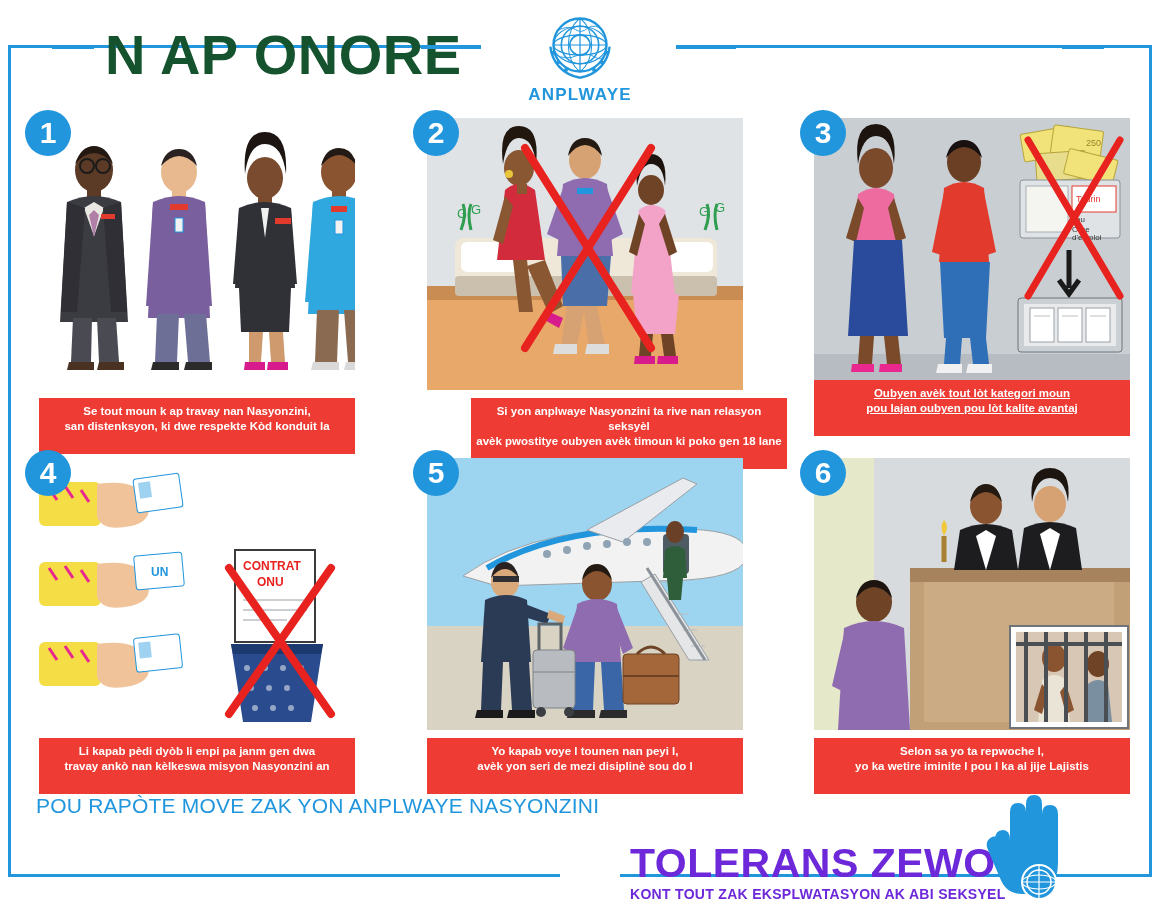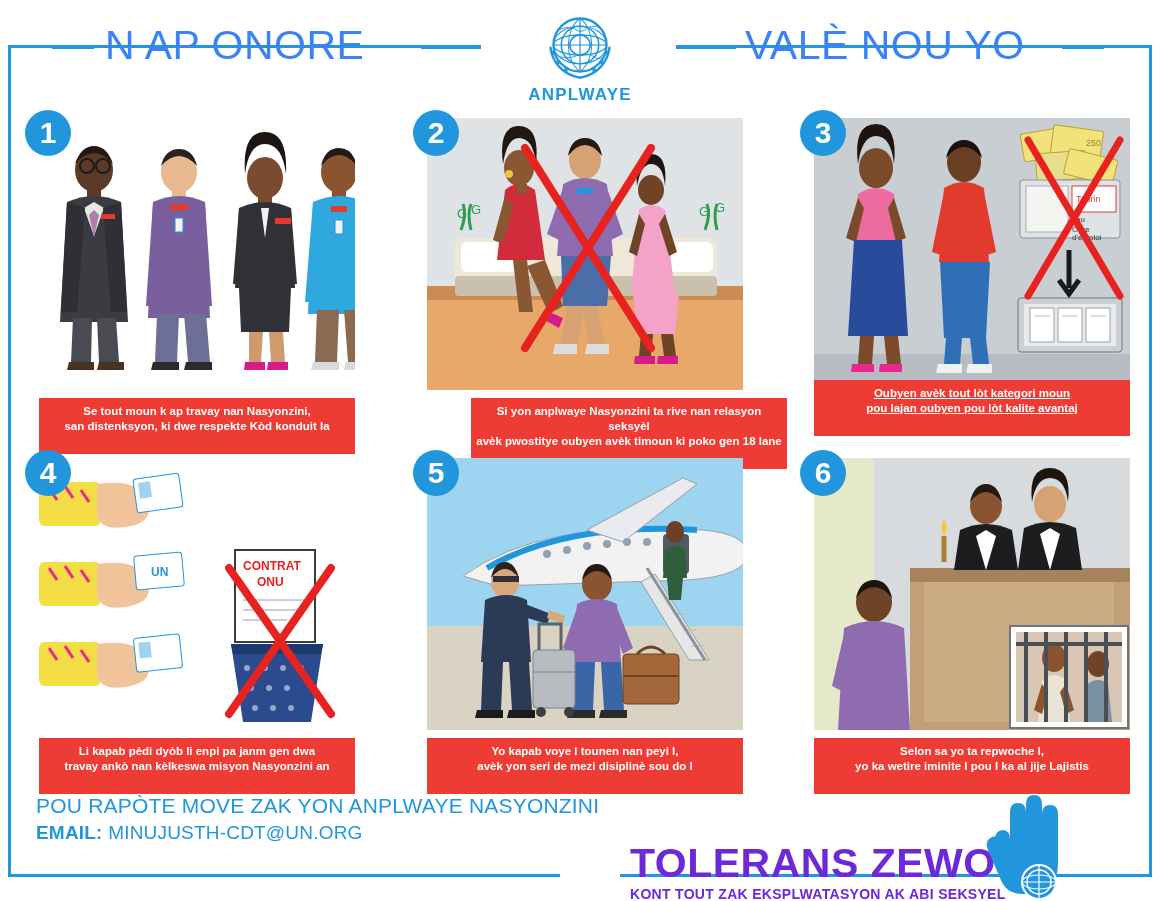--- a/index.html
+++ b/index.html
@@ -19,23 +19,23 @@
     background: #ffffff;
   }
   
   .header {
     position: absolute;
     top: 0; left: 0; width: 1160px; height: 120px;
   }
   .title-left, .title-right {
     position: absolute;
     top: 22px;
-    color: #3b82f6;
-    font-size: 41px;
-    font-weight: normal;
+    color: #14532d;
+    font-size: 56px;
+    font-weight: bold;
     letter-spacing: 0.5px;
     white-space: nowrap;
   }
   .title-left { left: 105px; }
   .title-right { left: 745px; }
   .title-rule {
     position: absolute;
     height: 4px; background: #2196dd; top: 45px;
   }
   .rule-a { left: 52px; width: 42px; }
@@ -180,21 +180,20 @@
           <circle cx="22" cy="72" r="2.6" fill="#2196dd"></circle>
         <circle cx="32" cy="82" r="2.6" fill="#2196dd"></circle>
           <circle cx="84" cy="60" r="2.6" fill="#2196dd"></circle>
         <circle cx="78" cy="72" r="2.6" fill="#2196dd"></circle>
           <circle cx="68" cy="82" r="2.6" fill="#2196dd"></circle>
       </svg>
       <div class="minujusth">ANPLWAYE</div>
     </div>
 
     <div class="title-rule rule-c"></div>
-    <div class="title-right">VALÈ NOU YO</div>
     <div class="title-rule rule-d"></div>
   </div>
 
   <div class="panels">
 
     <div class="panel" style="left:0px; top:0px;">
       <div class="badge">1</div>
       <div class="art">
         <svg width="316" height="272" viewBox="0 0 316 272">
           <rect width="316" height="272" fill="#ffffff"></rect>
@@ -602,24 +601,20 @@
         </svg>
       </div>
       <div class="caption" style="top:288px;">Selon sa yo ta repwoche l,<br>yo ka wetire iminite l pou l ka al jije Lajistis</div>
     </div>
 
   </div>
 
   <div class="footer">
     <div class="contact">
       <div class="line1">POU RAPÒTE MOVE ZAK YON ANPLWAYE NASYONZINI</div>
-      <div class="line3">
-        <span class="lbl">EMAIL:</span>
-        <span class="val">MINUJUSTH-CDT@UN.ORG</span>
-      </div>
     </div>
 
     <div class="tolerans">
       <div class="big">TOLERANS ZEWO</div>
       <div class="small">KONT TOUT ZAK EKSPLWATASYON AK ABI SEKSYEL</div>
     </div>
 
     <div class="hand-logo">
       <svg width="120" height="120" viewBox="0 0 120 120">
         <path d="M30 54 q0 -10 8 -10 q7 0 7 10 v-28 q0 -9 8 -9 q8 0 8 9 v24 v-32 q0 -9 8 -9 q8 0 8 9 v32 v-22 q0 -9 8 -9 q8 0 8 9 v48 q0 32 -26 32 h-10 q-16 0 -22 -16 l-12 -28 q-4 -9 4 -13 q7 -3 11 6z" fill="#2196dd"></path>

